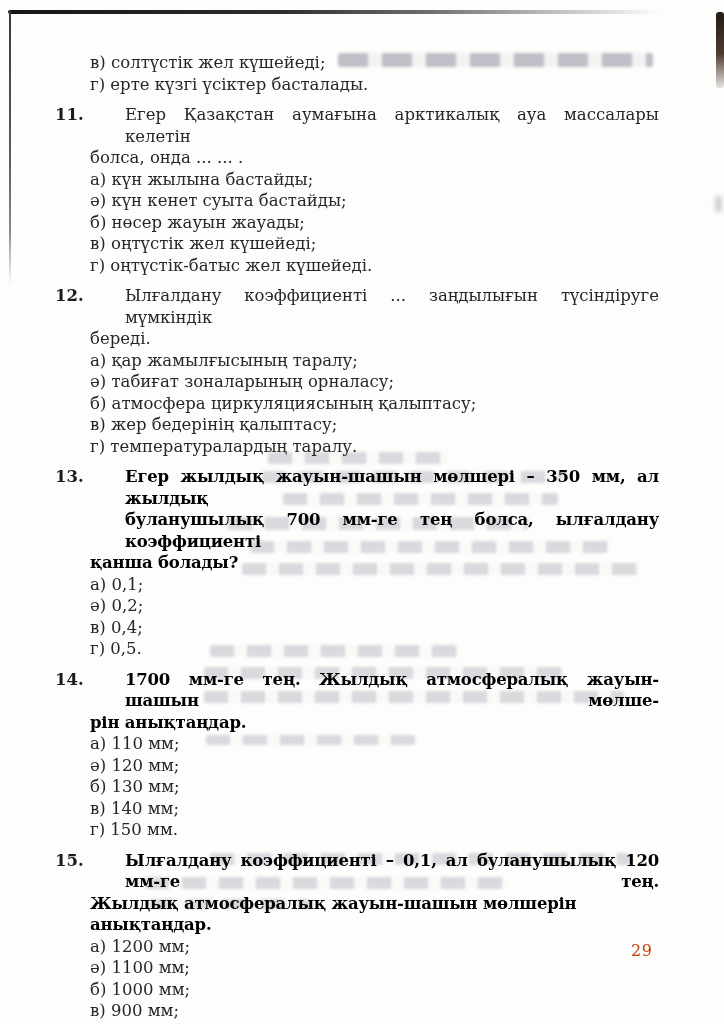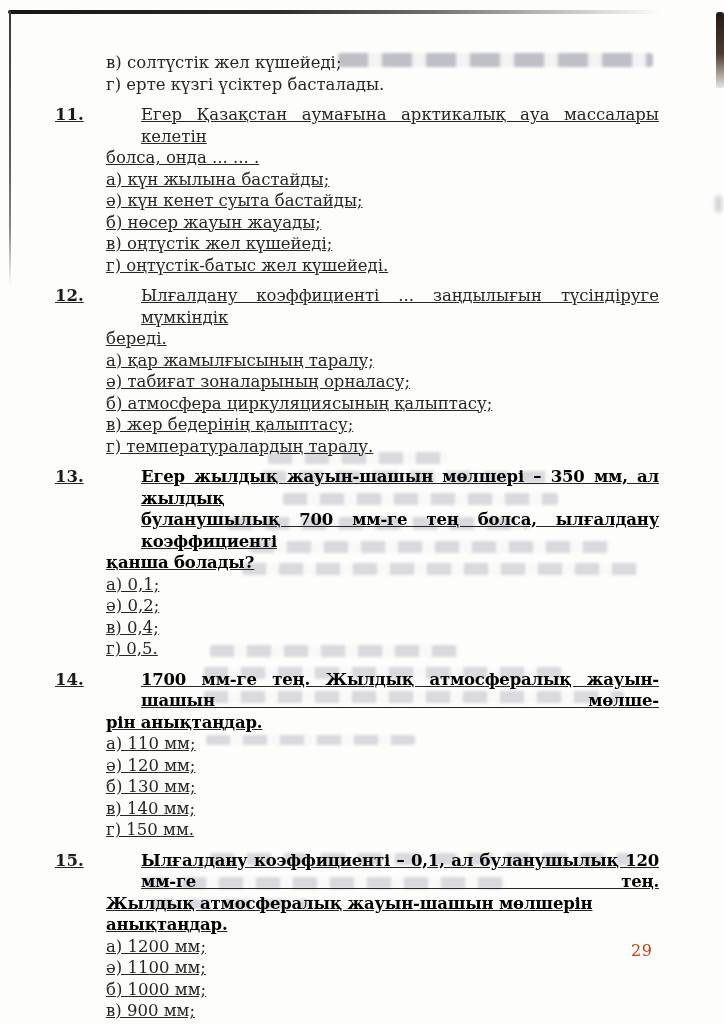--- a/index.html
+++ b/index.html
@@ -53,22 +53,22 @@
       rgba(120,122,142,0.48) 0px, rgba(120,122,142,0.48) 30px,
       rgba(120,122,142,0.08) 30px, rgba(120,122,142,0.08) 44px);
   }
   
   .content {
     position: absolute; left: 55px; top: 52px;
     width: 604px;
     font-size: 16.5px;
     line-height: 21.5px;
   }
-  .question { display: flex; gap: 16px; }
-  .question + .question { margin-top: 9px; text-decoration: underline; }
+  .question { display: flex; }
+  .question + .question { margin-top: 9px; }
   .qnum {
     flex: none; width: 35px;
     font-weight: 700; color: #1b1b1b;
   }
   .qbody { flex: 1; min-width: 0; }
   .bline.j { text-align: justify; text-align-last: justify; margin-left: 35px; }
   .q-bold .bline { font-weight: 700; letter-spacing: -0.2px; color: #000000; }
   .opt { text-align: left; }
   .pagenum {
     position: absolute; left: 631px; top: 941px;

